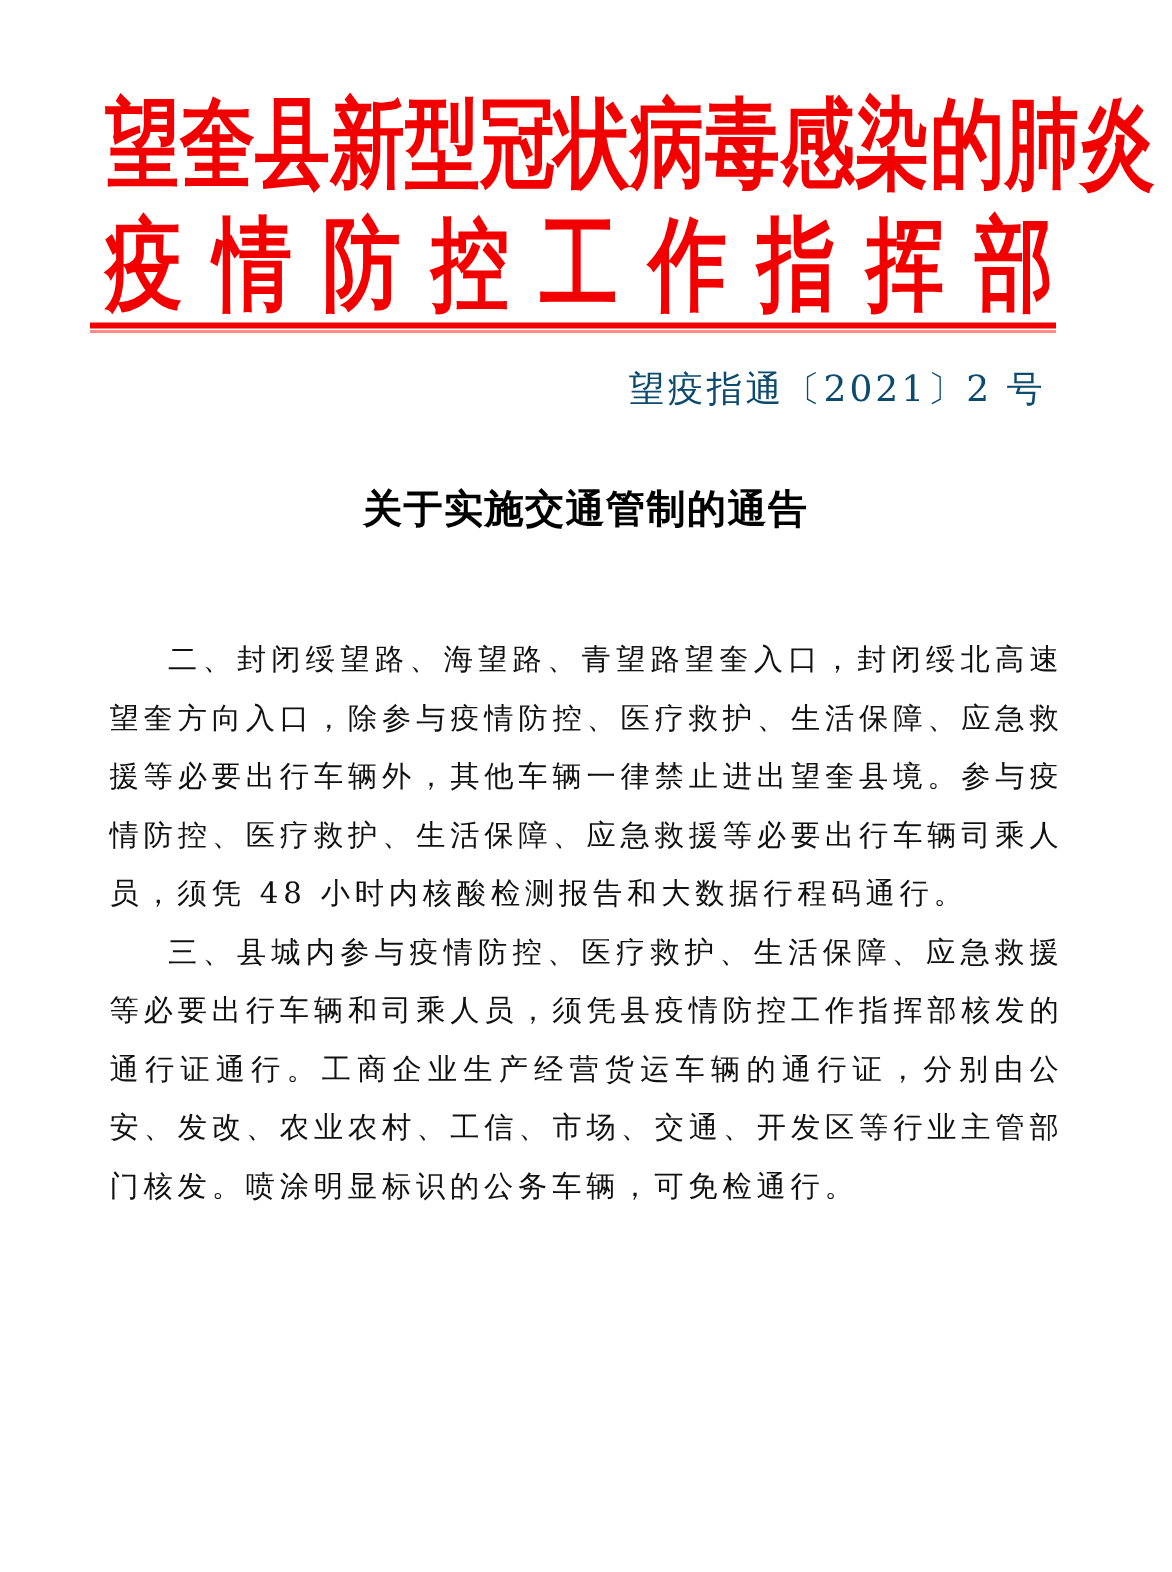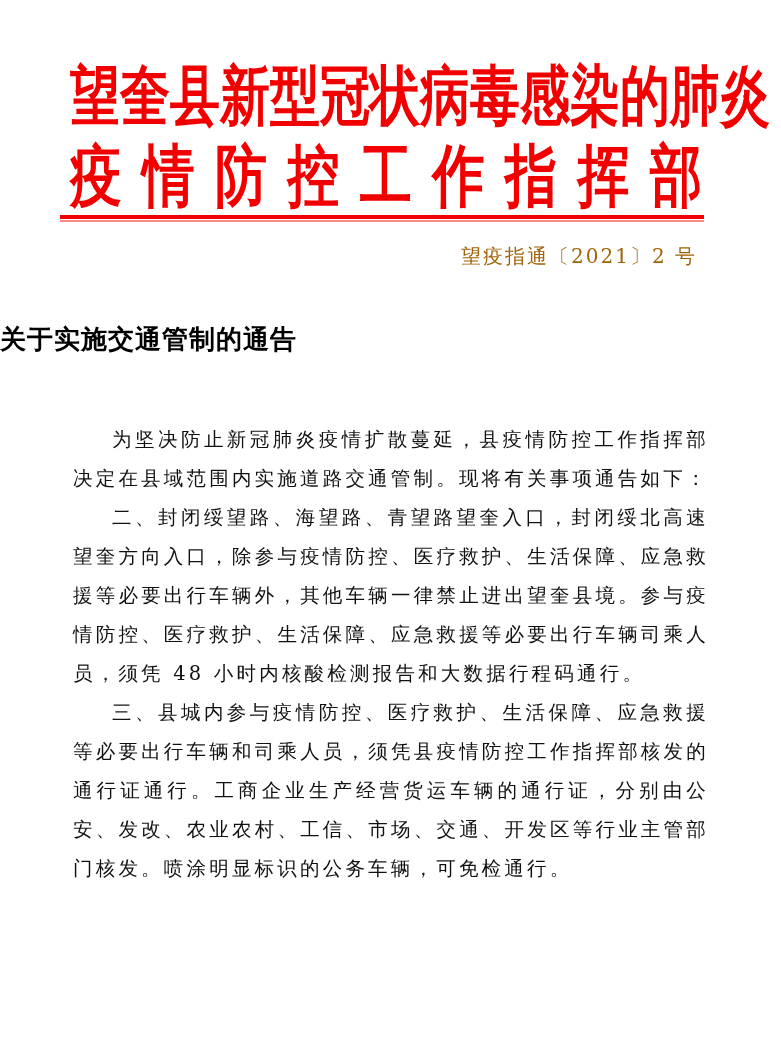--- a/index.html
+++ b/index.html
@@ -14,24 +14,24 @@
   }
   .hdr-row span { display: inline-block; transform: scaleY(1.3); transform-origin: center; }
   .hdr-row1 { top: 58px; height: 76px; font-size: 50px; }
   .hdr-row2 { top: 140px; height: 74px; font-size: 52px; }
   .rule { position: absolute; left: 60px; width: 644px; }
   .rule-thick { top: 215px; height: 4px; background: #f00000; }
   .rule-thin { top: 220px; height: 2px; background: #ff8a8a; }
   .doc-no {
     position: absolute; top: 243px; right: 84px;
     font-family: "DejaVu Serif", "Liberation Serif", serif;
-    font-size: 20px; color: #a16207; letter-spacing: 2px;
+    font-size: 24px; color: #0c4a6e; letter-spacing: 2px;
   }
   .notice-title {
-    position: absolute; top: 322px; left: 0; width: 781px; 
+    position: absolute; top: 322px; left: 0; width: 781px; text-align: center;
     font-family: "DejaVu Serif", "Liberation Serif", serif;
     font-weight: bold; font-size: 26px; color: #000; letter-spacing: 1px;
   }
   .body {
     position: absolute; left: 73px; top: 420px; width: 636px;
     font-family: "DejaVu Serif", "Liberation Serif", serif;
     font-size: 19.5px; line-height: 39px; color: #111;
     text-align: justify; letter-spacing: 3.2px;
   }
   .body p { margin: 0; text-indent: 2em; }
@@ -71,18 +71,17 @@
   </div>
 
   <div class="rule rule-thick"></div>
   <div class="rule rule-thin"></div>
 
   <div class="doc-no">望疫指通〔2021〕2 号</div>
 
   <div class="notice-title">关于实施交通管制的通告</div>
 
   <div class="body">
-    <p>为坚决防止新冠肺炎疫情扩散蔓延，县疫情防控工作指挥部决定在县域范围内实施道路交通管制。现将有关事项通告如下：</p>
     <p>二、封闭绥望路、海望路、青望路望奎入口，封闭绥北高速望奎方向入口，除参与疫情防控、医疗救护、生活保障、应急救援等必要出行车辆外，其他车辆一律禁止进出望奎县境。参与疫情防控、医疗救护、生活保障、应急救援等必要出行车辆司乘人员，须凭 48 小时内核酸检测报告和大数据行程码通行。</p>
     <p>三、县城内参与疫情防控、医疗救护、生活保障、应急救援等必要出行车辆和司乘人员，须凭县疫情防控工作指挥部核发的通行证通行。工商企业生产经营货运车辆的通行证，分别由公安、发改、农业农村、工信、市场、交通、开发区等行业主管部门核发。喷涂明显标识的公务车辆，可免检通行。</p>
   </div>
 
 </div>
 
 </body></html>

